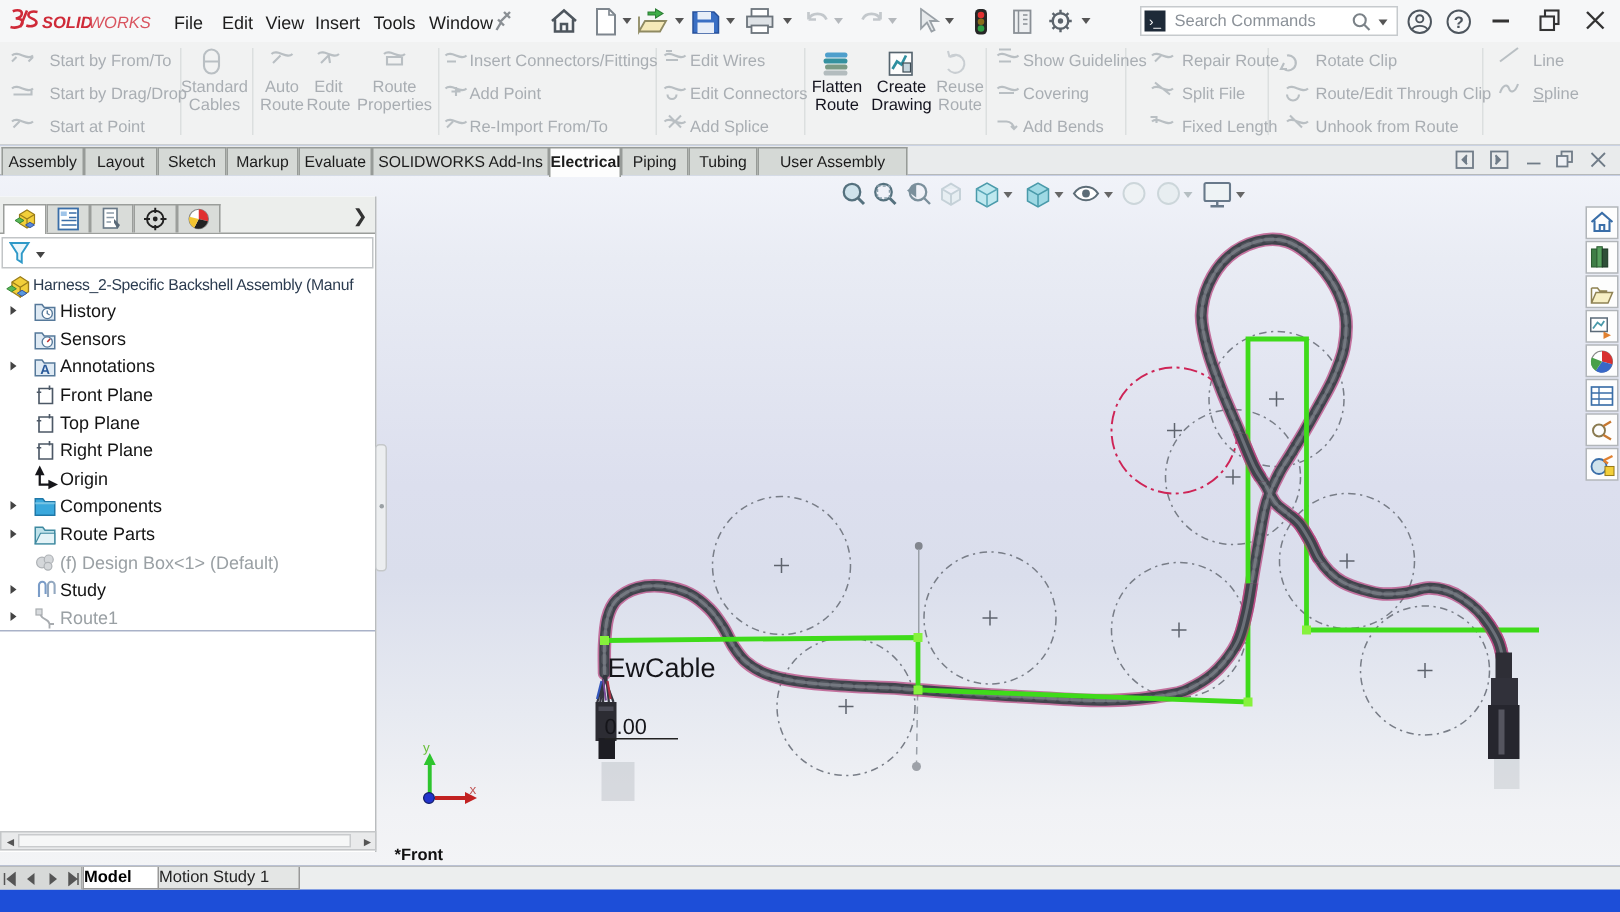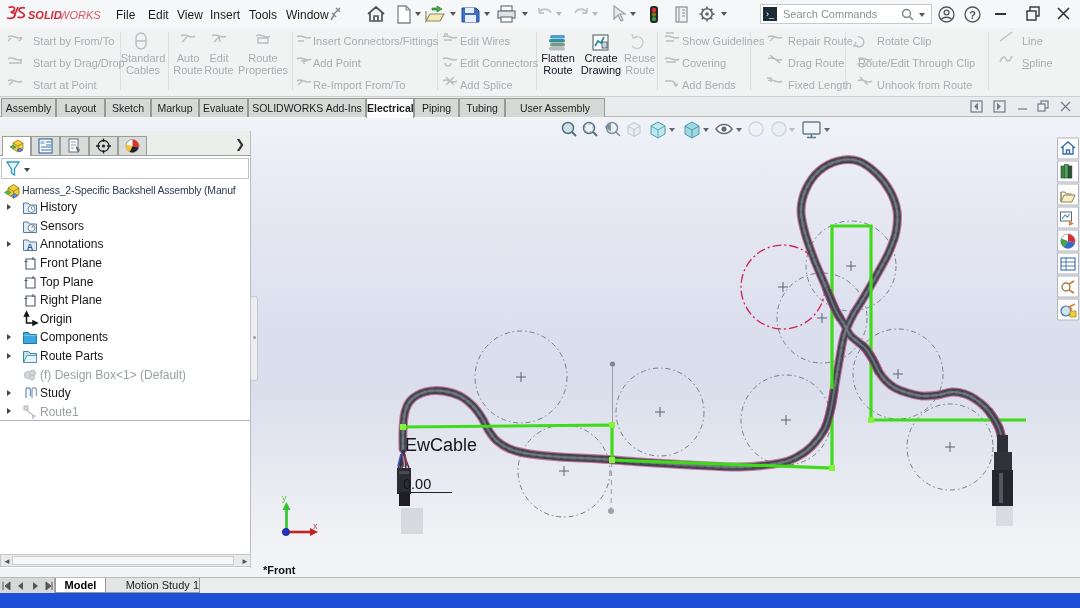--- a/index.html
+++ b/index.html
@@ -191,25 +191,25 @@
 
     <div class="rbig rdark" style="left:538px;top:24px;width:40px">Flatten<br>Route</div>
     <div class="rbig rdark" style="left:578px;top:24px;width:46px">Create<br>Drawing</div>
     <div class="rbig" style="left:624px;top:24px;width:32px">Reuse<br>Route</div>
 
     <div class="rtext" style="left:682px;top:7px">Show Guidelines</div>
     <div class="rtext" style="left:682px;top:29px">Covering</div>
     <div class="rtext" style="left:682px;top:51px">Add Bends</div>
 
     <div class="rtext" style="left:788px;top:7px">Repair Route</div>
-    <div class="rtext" style="left:788px;top:29px">Drag Route</div>
+    <div class="rtext" style="left:788px;top:29px">Split File</div>
     <div class="rtext" style="left:788px;top:51px">Fixed Length</div>
 
     <div class="rtext" style="left:877px;top:7px">Rotate Clip</div>
-    <div class="rtext" style="left:858px;top:29px">Route/Edit Through Clip</div>
+    <div class="rtext" style="left:877px;top:29px">Route/Edit Through Clip</div>
     <div class="rtext" style="left:877px;top:51px">Unhook from Route</div>
 
     <div class="rtext" style="left:1022px;top:7px">Line</div>
     <div class="rtext" style="left:1022px;top:29px"><u>S</u>pline</div>
 
     <svg class="abs" style="left:0;top:0" width="1080" height="68" id="ribicons">
       <g stroke="#b9bfc3" stroke-width="1.4" fill="none">
         <path d="M8 9 C12 5 18 13 22 9 M8 13 l3 -3 M19 13 l3 -3"></path>
         <path d="M8 31 C12 27 18 35 22 31 M9 35 h12 v-3"></path>
         <path d="M8 53 C12 49 18 57 22 53 M9 57 l4 -4"></path>
@@ -621,18 +621,18 @@
   <div id="modeltabs">
     <div class="abs" style="left:0;top:0;width:55px;height:15px;background:#d7d9d8;border-right:1px solid #a8aaa9"></div>
     <svg class="abs" style="left:2px;top:3px" width="52" height="10">
       <g fill="#555">
           <path d="M1 1 v8 M3 5 l5 -4 v8 Z" stroke="#555" stroke-width="1"></path>
           <path d="M16 5 l5 -4 v8 Z"></path>
           <path d="M31 1 l5 4 -5 4 Z"></path>
           <path d="M44 1 l5 4 -5 4 Z M50 1 v8" stroke="#555" stroke-width="1"></path>
         </g>
     </svg>
-    <div class="abs" style="left:55px;top:0;width:51px;height:15px;background:#fff;border:1px solid #999;border-top:none;font-size:11px;font-weight:bold;text-align:center;line-height:14px">Model</div>
-    <div class="abs" style="left:106px;top:0;width:94px;height:15px;background:#e4e6e5;border:1px solid #999;border-top:none;border-left:none;font-size:11px;text-align:right;line-height:14px;color:#222">Motion Study 1</div>
+    <div class="abs" style="left:55px;top:0;width:51px;height:15px;background:#fff;border:1px solid #999;border-top:none;font-size:11px;font-weight:bold;line-height:14px">Model</div>
+    <div class="abs" style="left:106px;top:0;width:94px;height:15px;background:#e4e6e5;border:1px solid #999;border-top:none;border-left:none;font-size:11px;text-align:left;line-height:14px;color:#222">Motion Study 1</div>
   </div>
 
 
 </div>
 
 </body></html>

